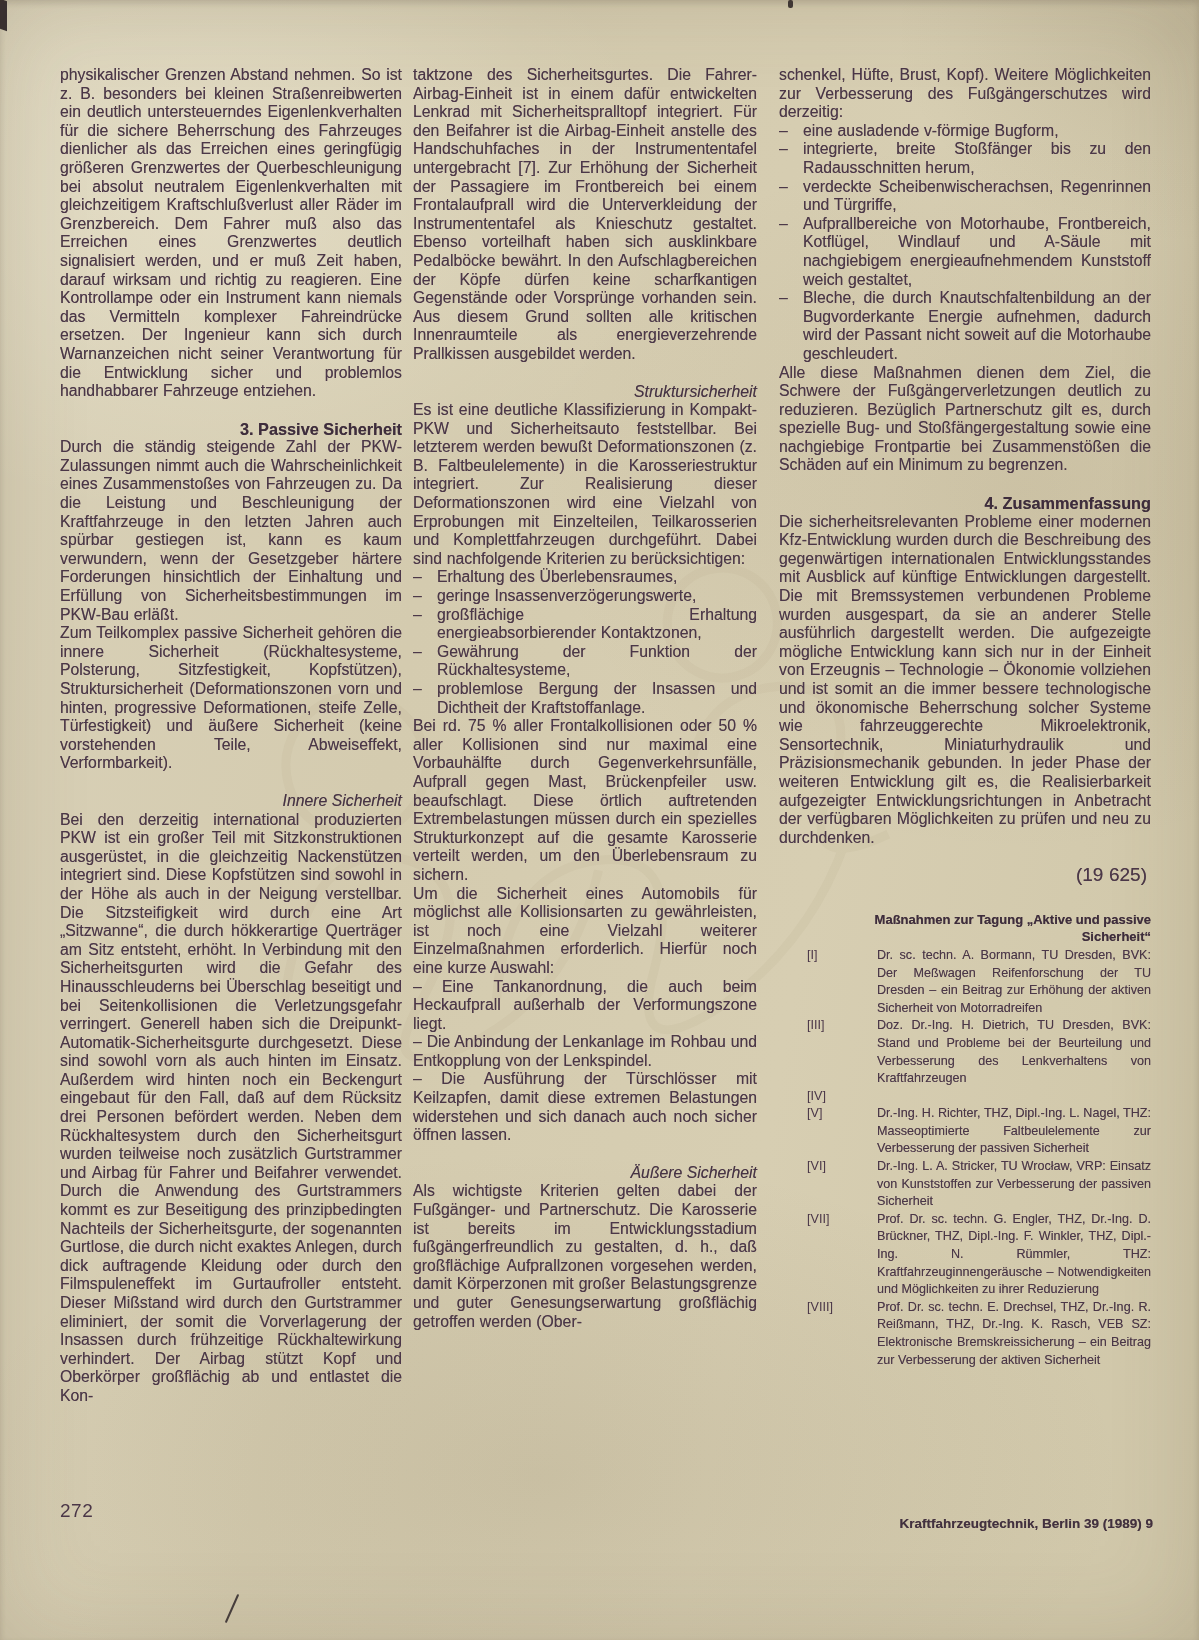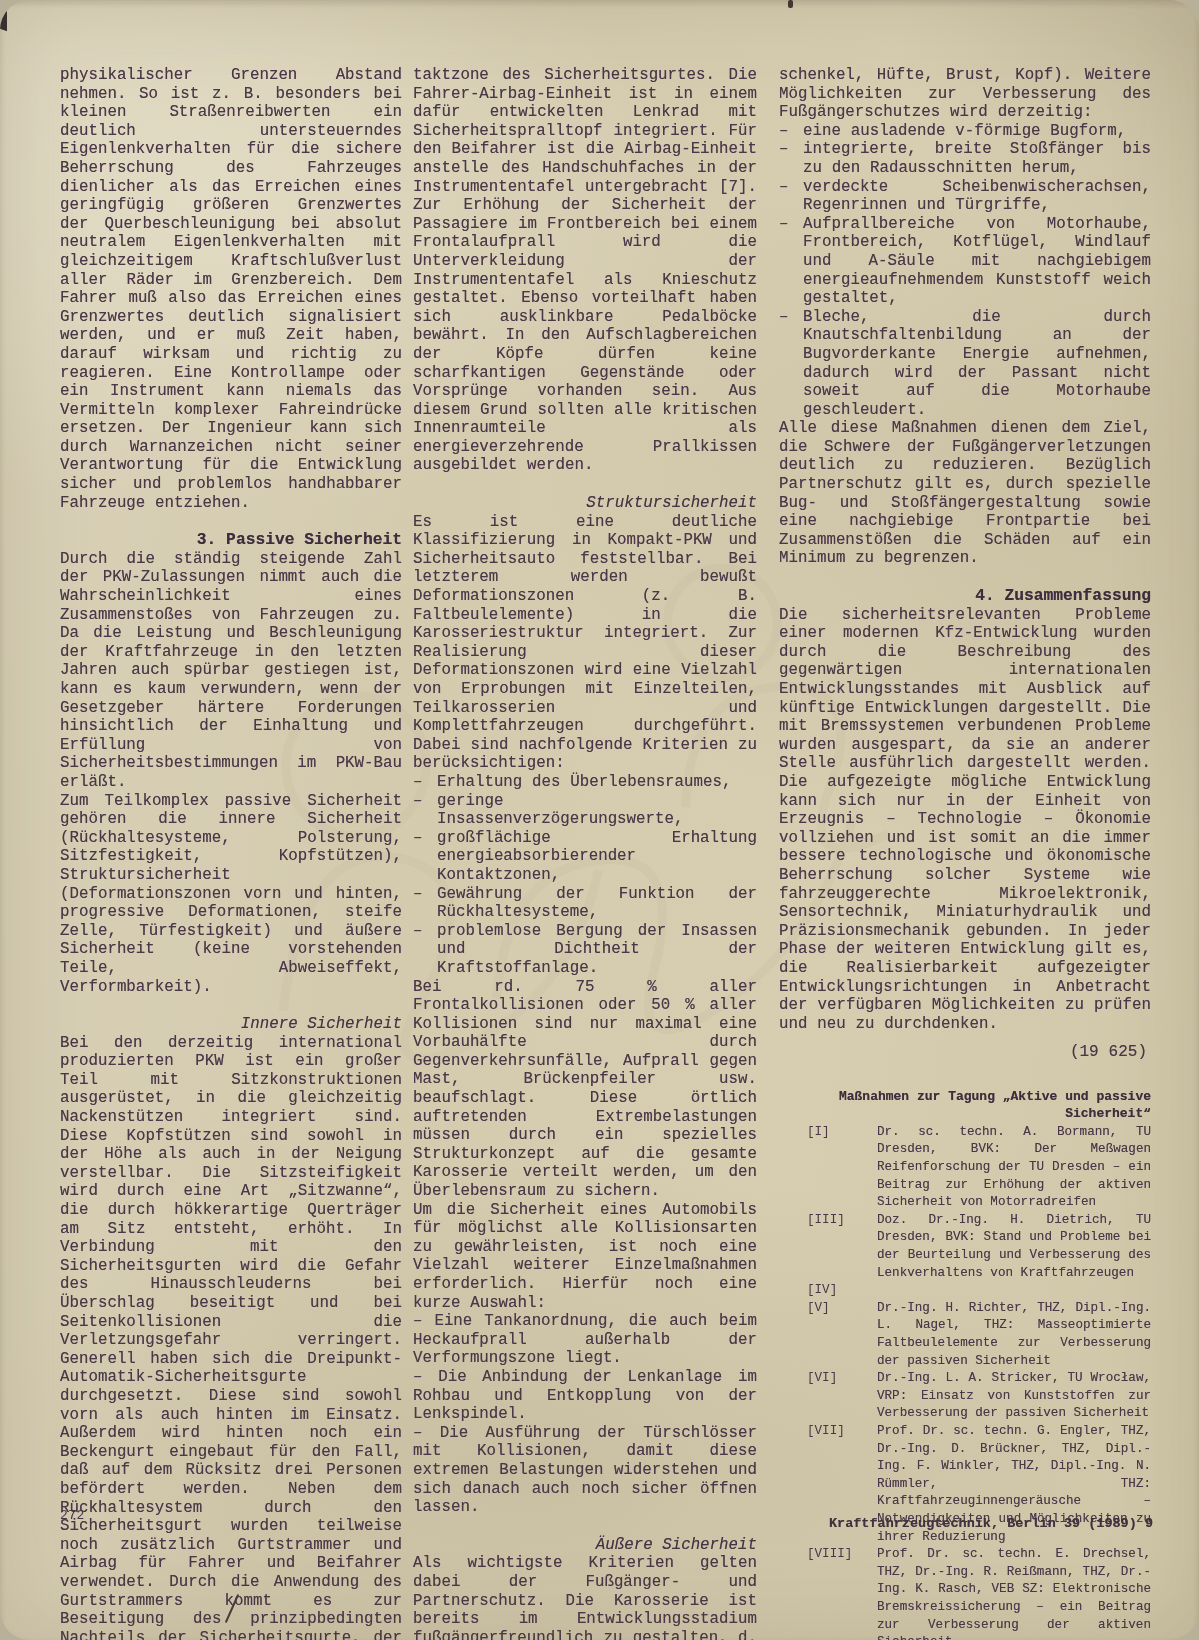--- a/index.html
+++ b/index.html
@@ -4,23 +4,22 @@
 <style>
   html, body { margin:0; padding:0; background:#b9b09a; }
   .page {
     position:relative; width:1199px; height:1640px; overflow:hidden;
     background:
       radial-gradient(ellipse 700px 500px at 18% 12%, rgba(255,252,235,0.30), rgba(255,252,235,0) 65%),
       radial-gradient(ellipse 800px 600px at 85% 30%, rgba(120,100,65,0.10), rgba(120,100,65,0) 60%),
       radial-gradient(ellipse 900px 500px at 45% 90%, rgba(105,90,60,0.12), rgba(105,90,60,0) 65%),
       radial-gradient(ellipse 400px 300px at 98% 2%, rgba(100,85,55,0.12), rgba(100,85,55,0) 70%),
       linear-gradient(100deg, #d9d1b8 0%, #d4cbaf 35%, #d7ceb2 65%, #cfc6a8 100%);
-    font-family:Liberation Mono, monospace;
+    font-family:Liberation Sans, sans-serif;
     color:#4b3748;
-    border-radius:30px;
   }
   .page::after {
     content:""; position:absolute; inset:0; pointer-events:none;
     box-shadow: inset 0 0 90px rgba(95,80,50,0.18), inset 0 3px 6px rgba(60,50,40,0.18);
   }
   .col { position:absolute; top:66px; }
   .col-1 { left:60px;  width:342px; }
   .col-2 { left:413px; width:344px; }
   .col-3 { left:779px; width:372px; }
 
@@ -36,32 +35,32 @@
     text-shadow:0 0 0.5px rgba(60,42,58,0.6);
   }
   .iheading {
     font-size:15.8px; line-height:18.6px; font-style:italic; font-weight:normal; color:#463344;
     text-shadow:0 0 0.5px rgba(70,50,68,0.5);
   }
   .li { display:flex; }
   .li-marker { width:24px; flex:0 0 24px; }
   .li-text { flex:1; text-align:justify; }
 
-  .jobnum { text-align:right; font-size:16px; margin-top:10px; padding-right:4px; }
+  .jobnum { text-align:right; font-size:19px; margin-top:19px; padding-right:4px; }
 
   .refs-head {
     font-size:13px; line-height:17px; font-weight:bold; color:#3e2d3c;
     margin:26px 0 2px 28px; text-shadow:0 0 0.4px rgba(60,42,58,0.6);
   }
   .refs { margin-left:28px; font-size:12.6px; line-height:17.6px; }
   .ref-row { display:flex; }
   .ref-label { width:70px; flex:0 0 70px; }
   .ref-text { flex:1; text-align:justify; text-shadow:0 0 0.4px rgba(72,52,70,0.5); }
 
-  .page-number { position:absolute; left:60px; top:1500px; font-size:13px; letter-spacing:0.5px;margin-top:8px; }
+  .page-number { position:absolute; left:60px; top:1500px; font-size:19px; letter-spacing:0.5px; }
   .journal-footer {
     position:absolute; right:46px; top:1516px; font-size:13.5px; font-weight:bold;
     color:#43313f; text-shadow:0 0 0.4px rgba(60,44,58,0.55);
   }
 
   
   .artifact { position:absolute; background:#241c22; }
   .art-corner { left:0; top:0; width:7px; height:30px; transform:skewY(18deg); opacity:0.9; }
   .art-speck { left:788px; top:0; width:5px; height:8px; border-radius:2px; opacity:0.85; }
   .art-stroke { left:231px; top:1593px; width:2px; height:31px; transform:rotate(24deg); opacity:0.8; border-radius:1px; }
@@ -115,21 +114,21 @@
       <span class="li-text">Gewährung der Funktion der Rückhaltesysteme,</span>
     </div>
     <div class="body li">
       <span class="li-marker">–</span>
       <span class="li-text">problemlose Bergung der Insassen und Dichtheit der Kraftstoffanlage.</span>
     </div>
     <p class="body">Bei rd. 75 % aller Frontalkollisionen oder 50 % aller Kollisionen sind nur maximal eine Vorbauhälfte durch Gegenverkehrsunfälle, Aufprall gegen Mast, Brückenpfeiler usw. beaufschlagt. Diese örtlich auftretenden Extrembelastungen müssen durch ein spezielles Strukturkonzept auf die gesamte Karosserie verteilt werden, um den Überlebensraum zu sichern.</p>
     <p class="body">Um die Sicherheit eines Automobils für möglichst alle Kollisionsarten zu gewährleisten, ist noch eine Vielzahl weiterer Einzelmaßnahmen erforderlich. Hierfür noch eine kurze Auswahl:</p>
     <p class="body">– Eine Tankanordnung, die auch beim Heckaufprall außerhalb der Verformungszone liegt.</p>
     <p class="body">– Die Anbindung der Lenkanlage im Rohbau und Entkopplung von der Lenkspindel.</p>
-    <p class="body">– Die Ausführung der Türschlösser mit Kollisionen, damit diese extremen Belastungen widerstehen und sich danach auch noch sicher öffnen lassen.</p>
+    <p class="body">– Die Ausführung der Türschlösser mit Keilzapfen, damit diese extremen Belastungen widerstehen und sich danach auch noch sicher öffnen lassen.</p>
     <h4 class="iheading gap">Äußere Sicherheit</h4>
     <p class="body">Als wichtigste Kriterien gelten dabei der Fußgänger- und Partnerschutz. Die Karosserie ist bereits im Entwicklungsstadium fußgängerfreundlich zu gestalten, d. h., daß großflächige Aufprallzonen vorgesehen werden, damit Körperzonen mit großer Belastungsgrenze und guter Genesungserwartung großflächig getroffen werden (Ober-</p>
   </div>
 
   <div class="col col-3">
     <p class="body">schenkel, Hüfte, Brust, Kopf). Weitere Möglichkeiten zur Verbesserung des Fußgängerschutzes wird derzeitig:</p>
     <div class="body li">
       <span class="li-marker">–</span>
       <span class="li-text">eine ausladende v-förmige Bugform,</span>
     </div>

